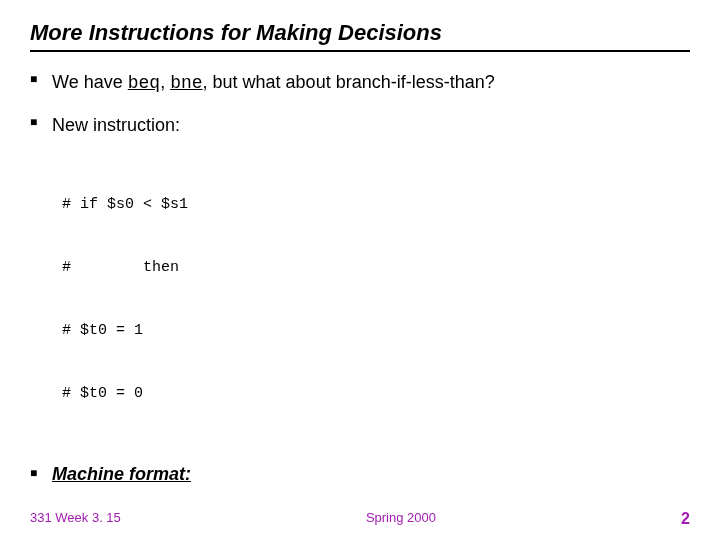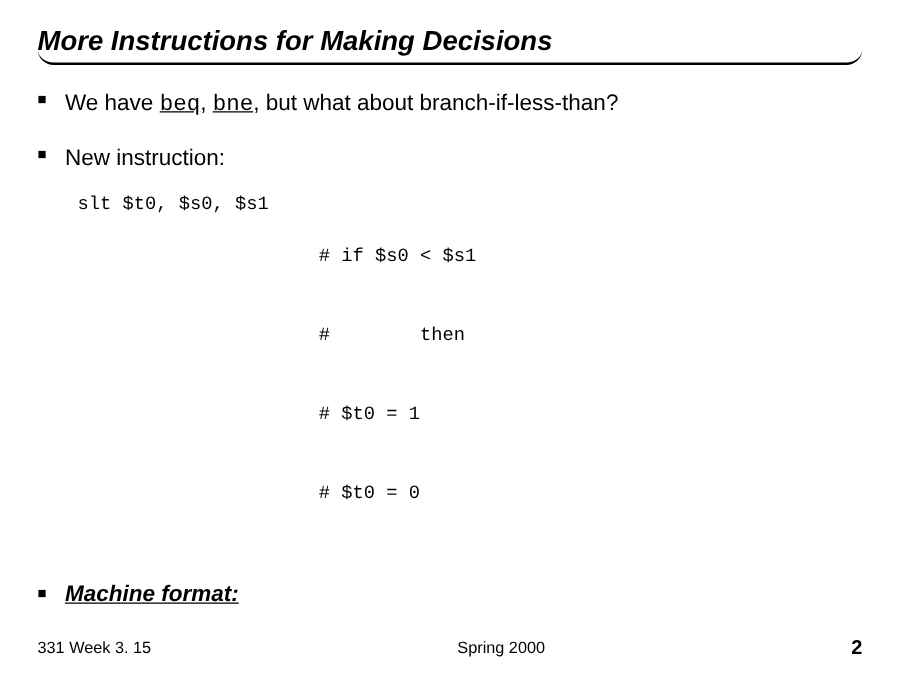--- a/index.html
+++ b/index.html
@@ -1,15 +1,15 @@
 <!DOCTYPE html>
 <html><head>
   <meta charset="utf-8">
   <style>
-    * { margin: 0; padding: 0; box-sizing: border-box; border-radius: 13px; }
+    * { margin: 0; padding: 0; box-sizing: border-box; }
 
     body {
       width: 720px;
       height: 540px;
       background: #ffffff;
       font-family: Arial, Helvetica, sans-serif;
       font-size: 16px;
       color: #000000;
       overflow: hidden;
       position: relative;
@@ -99,21 +99,21 @@
     }
 
     .footer {
       position: absolute;
       bottom: 12px;
       left: 30px;
       right: 30px;
       display: flex;
       justify-content: space-between;
       font-size: 13px;
-      color: #000000;
+      color: #a21caf;
     }
 
     .slide-number {
       font-size: 16px;
       font-weight: bold;
     }
   </style>
 </head>
 <body>
 
@@ -132,21 +132,20 @@
     </div>
   </div>
 
   <div class="bullet-section">
     <div class="bullet-icon">■</div>
     <div class="bullet-content">
       <span class="bullet-text">New instruction:</span>
 
       
       <div class="code-block">
-        <div class="code-left">slt $t0, $s0, $s1</div>
         <div class="code-right">
           <div># if $s0 &lt; $s1</div>
           <div>#        then</div>
           <div># $t0 = 1</div>
           <div># $t0 = 0</div>
         </div>
       </div>
     </div>
   </div>
 

